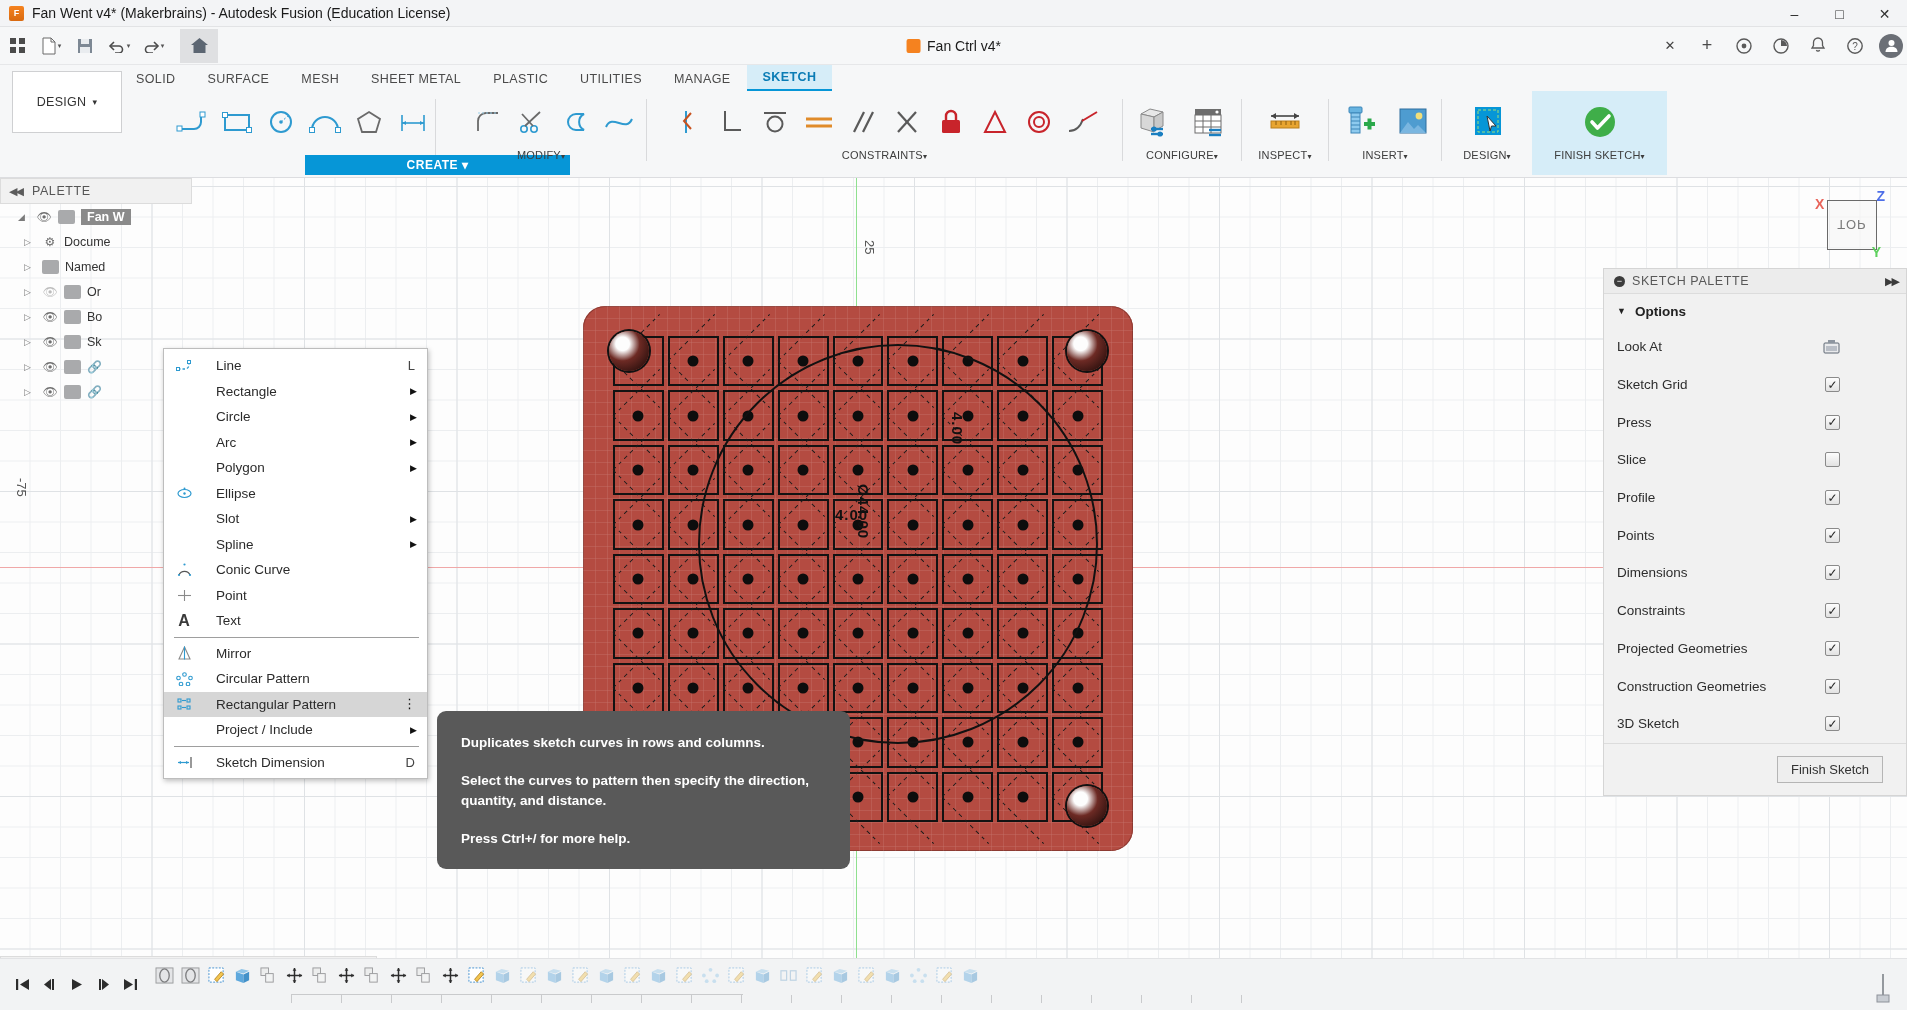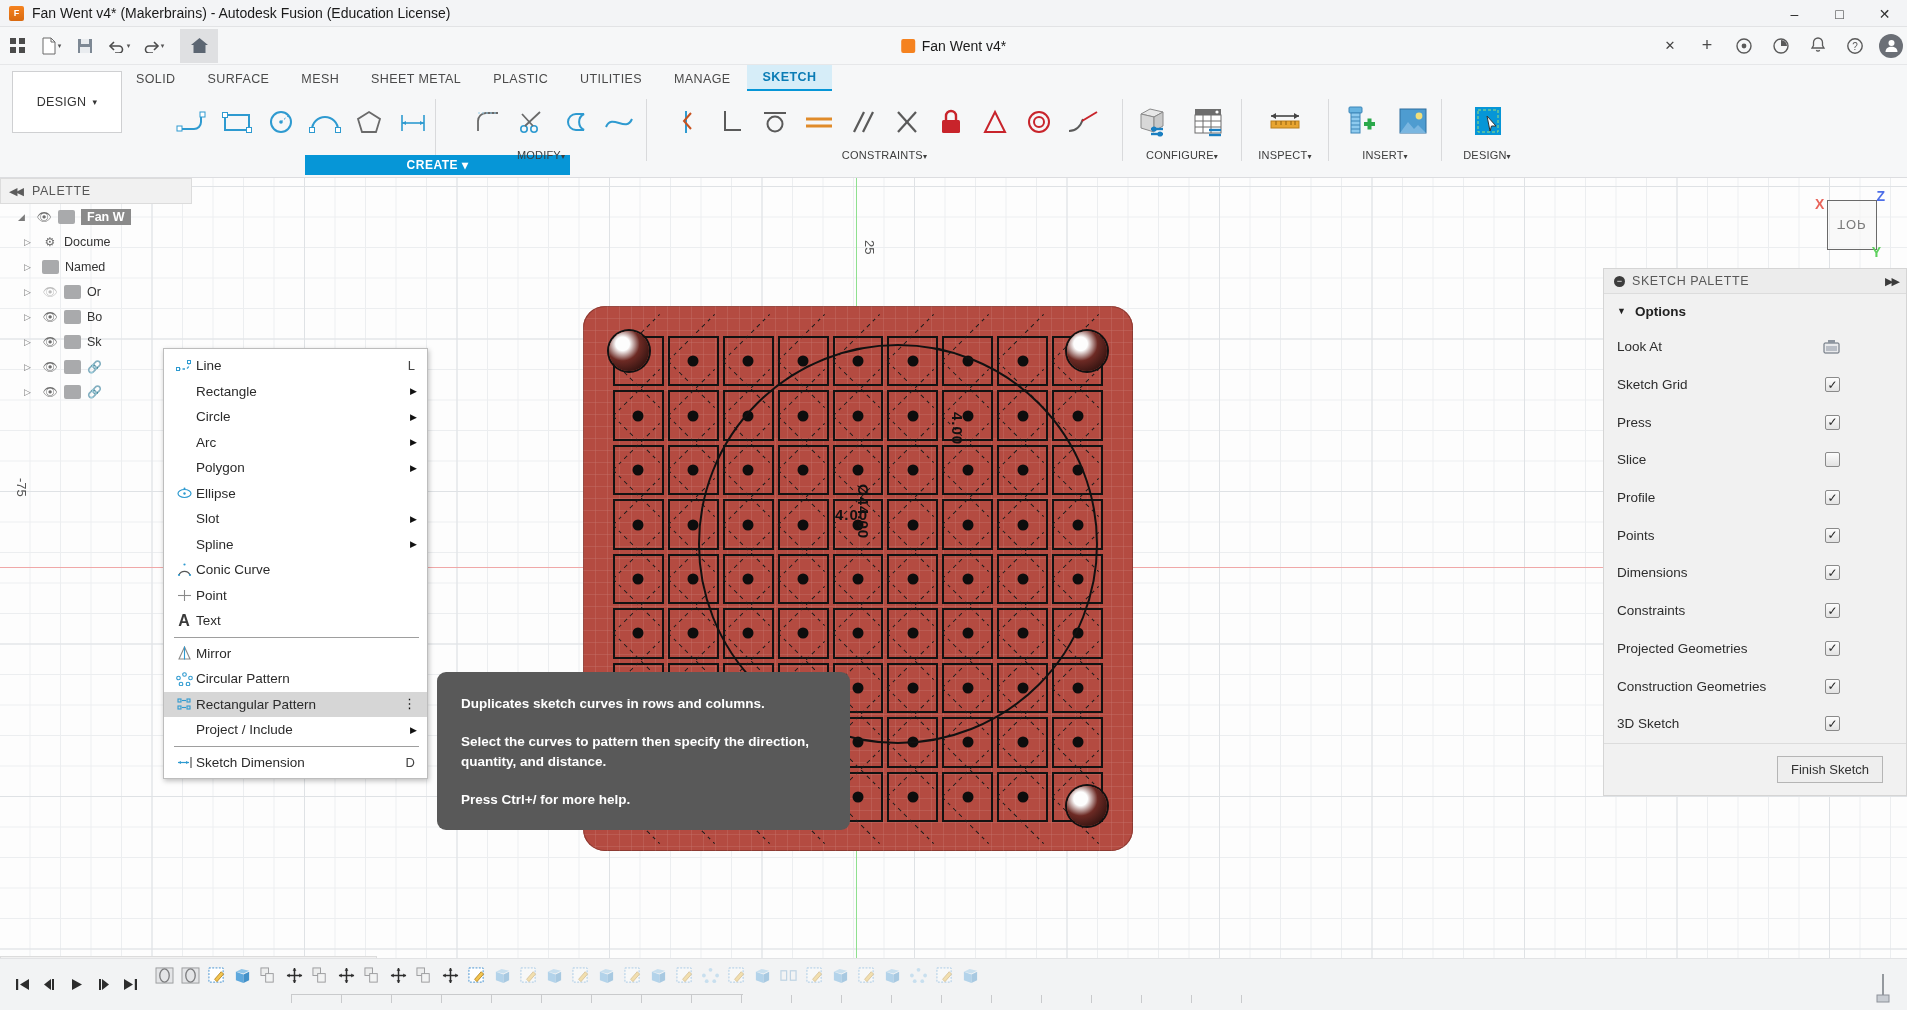--- a/index.html
+++ b/index.html
@@ -154,28 +154,28 @@
   #tl-right{position:absolute;right:14px;bottom:6px;}
   
   #createmenu{
     position:absolute;left:163px;top:170px;width:265px;background:#fff;
     border:1px solid #bdbdbd;box-shadow:1px 2px 5px rgba(0,0,0,.25);z-index:60;
     padding:4px 0 3px 0;
   }
   .mi{height:25.5px;display:flex;align-items:center;padding-left:8px;position:relative;font-size:13.5px;color:#2b2b2b;}
   .mi.hl{background:#d6d6d6;}
   .mi .mic{width:24px;display:flex;align-items:center;justify-content:center;}
-  .mi .mlabel{flex:1;}
+  .mi .mlabel{flex:1;margin-left:20px;}
   .mi .key{color:#444;font-size:13px;margin-right:12px;}
   .mi .arrow{margin-right:10px;font-size:9px;color:#111;}
   .mi .dots{margin-right:11px;color:#111;font-size:13px;letter-spacing:0;line-height:.8;}
   .msep{height:1px;background:#9e9e9e;margin:3px 8px 3px 10px;}
   
   #tooltip{
-    position:absolute;left:437px;top:494px;width:413px;
+    position:absolute;left:437px;top:533px;width:413px;
     background:#595959;color:#fff;border-radius:9px;padding:22px 24px 20px 24px;
     font-size:13.5px;font-weight:bold;line-height:20px;z-index:70;
   }
   #tooltip p{margin-bottom:18px;}
   #tooltip p:last-child{margin-bottom:0;}
   
   #palette{position:absolute;right:0;top:90px;width:304px;background:#f1f1f1;
      border:1px solid #d5d5d5;z-index:40;}
   #pal-hdr{height:25px;display:flex;align-items:center;background:#ececec;border-bottom:1px solid #dcdcdc;}
   #pal-hdr .minus{width:11px;height:11px;border-radius:50%;background:#3c3c3c;color:#fff;
@@ -248,21 +248,21 @@
   </div>
   <div style="width:10px"></div>
   <div class="home-btn">
     <svg width="19" height="17" viewBox="0 0 19 17">
         <path d="M9.5 1L1 8h2.5v8h12V8H18z" fill="#5c6672"></path>
       </svg>
   </div>
 
   <div id="doctab">
     <span class="dot"></span>
-    <span>Fan Went v4*</span>
+    <span>Fan Ctrl v4*</span>
   </div>
 
   <div id="qa-right">
     <div class="qa-btn" style="font-size:13px;color:#444;">✕</div>
     <div class="qa-btn" style="font-size:18px;color:#4b4b4b;">+</div>
     <div class="qa-btn">
       <svg width="18" height="18" viewBox="0 0 18 18">
           <circle cx="9" cy="9" r="7" fill="none" stroke="#5a5a5a" stroke-width="1.4"></circle>
           <circle cx="9" cy="9" r="2.4" fill="#5a5a5a"></circle>
         </svg>
@@ -565,20 +565,33 @@
               <rect x="11" y="6" width="20" height="22" fill="none" stroke="#9be07a" stroke-dasharray="3 2"></rect>
               <path d="M20 12l9 10h-4.5l-1.5 5z" fill="#fff" stroke="#333"></path>
             </svg>
         </div>
       </div>
       <div class="plabel">
         <span>DESIGN</span><span class="caret">▾</span>
       </div>
     </div>
 
+    <div class="panel hl-panel" style="width:135px;">
+      <div class="icons">
+        <div class="tbtn wide">
+          <svg width="40" height="38" viewBox="0 0 40 38">
+              <circle cx="20" cy="19" r="15" fill="#3fae49"></circle>
+              <path d="M12 19l5.5 6L29 13" fill="none" stroke="#fff" stroke-width="3.6" stroke-linecap="round" stroke-linejoin="round"></path>
+            </svg>
+        </div>
+      </div>
+      <div class="plabel">
+        <span>FINISH SKETCH</span><span class="caret">▾</span>
+      </div>
+    </div>
   </div>
 </div>
 
 <div id="workspace">
 
   <div id="canvas">
     <div class="grid-minor"></div>
     <div class="grid-major"></div>
     <div class="axis-x"></div>
     <div class="axis-y"></div>

